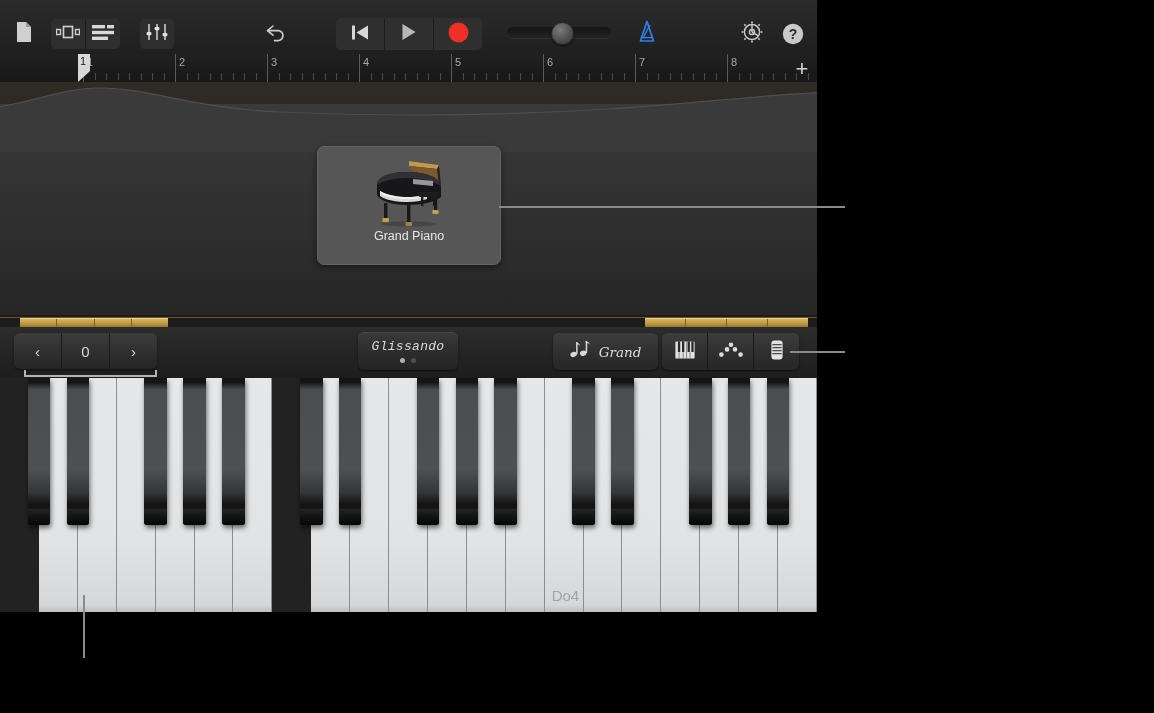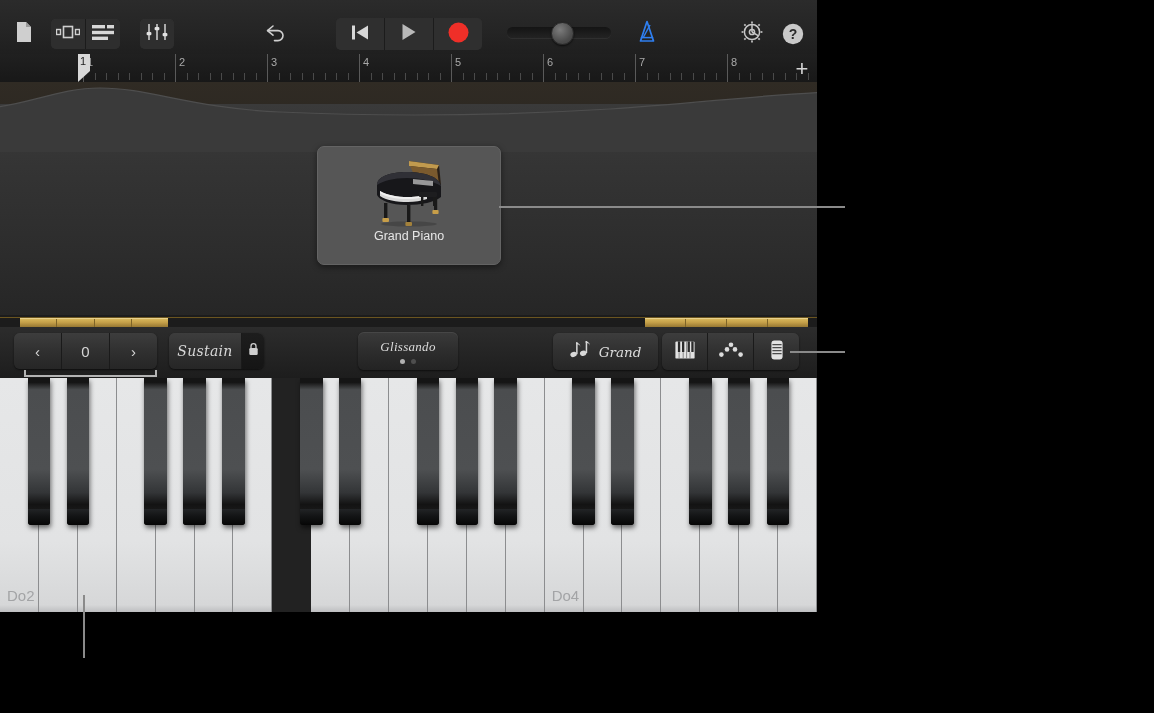--- a/index.html
+++ b/index.html
@@ -315,21 +315,21 @@
     width: 100px; height: 38px;
     border-radius: 6px;
     background: linear-gradient(180deg,#3a3a3a 0%, #2d2d2d 50%, #232323 100%);
     box-shadow: 0 1px 2px rgba(0,0,0,0.6), 0 1px 0 rgba(255,255,255,0.07) inset;
     display: flex;
     flex-direction: column;
     align-items: center;
     justify-content: center;
   }
   #glissando-label {
-    font-family: Liberation Serif, serif;
+    font-family: Liberation Mono, monospace;
     font-style: italic;
     font-size: 13px;
     color: #dcdcdc;
     letter-spacing: 0.3px;
   }
   #gliss-dots { display: flex; gap: 6px; margin-top: 4px; }
   .gd { width: 5px; height: 5px; border-radius: 50%; background: #4e4e4e; }
   .gd.on { background: #b0b0b0; }
 
   #scala-group { left: 553px; top: 333px; height: 37px; }
@@ -678,31 +678,20 @@
   </div>
 
   <div id="control-bar">
 
     <div class="ctrl-group" id="octave-group">
       <div class="ctrl-btn">‹</div>
       <div class="ctrl-btn">0</div>
       <div class="ctrl-btn">›</div>
     </div>
 
-    <div class="ctrl-group" id="sustain-group">
-      <div class="ctrl-btn" id="sustain-btn">Sustain</div>
-      <div class="ctrl-btn" id="sustain-lock">
-        <span>
-          <svg width="11" height="14" viewBox="0 0 11 14">
-            <path d="M3 6 V4.2 a2.5 2.5 0 0 1 5 0 V6" fill="none" stroke="#cfcfcf" stroke-width="1.3"></path>
-            <rect x="1.3" y="6" width="8.4" height="7" rx="1.2" fill="#cfcfcf"></rect>
-          </svg>
-        </span>
-      </div>
-    </div>
   </div>
 
   <div id="glissando-btn">
     <div id="glissando-label">Glissando</div>
     <div id="gliss-dots">
       <div class="gd on"></div>
       <div class="gd"></div>
     </div>
   </div>
 
@@ -768,23 +757,20 @@
             <line x1="2.4" y1="13.6" x2="11.6" y2="13.6"></line>
           </g>
         </svg>
       </span>
     </div>
   </div>
 
   <div id="octave-underline"></div>
 
   <div id="keyboard">
-      <div class="wkey" style="left: 0px; width: 38.9048px;">
-        <div class="wkey-lbl">Do2</div>
-      </div>
       <div class="wkey" style="left: 38.9048px; width: 38.9048px;"></div>
       <div class="wkey" style="left: 77.8095px; width: 38.9048px;"></div>
       <div class="wkey" style="left: 116.714px; width: 38.9048px;"></div>
       <div class="wkey" style="left: 155.619px; width: 38.9048px;"></div>
       <div class="wkey" style="left: 194.524px; width: 38.9048px;"></div>
       <div class="wkey" style="left: 233.429px; width: 38.9048px;"></div>
       <div class="wkey" style="left: 311.238px; width: 38.9048px;"></div>
       <div class="wkey" style="left: 350.143px; width: 38.9048px;"></div>
       <div class="wkey" style="left: 389.048px; width: 38.9048px;"></div>
       <div class="wkey" style="left: 427.952px; width: 38.9048px;"></div>

